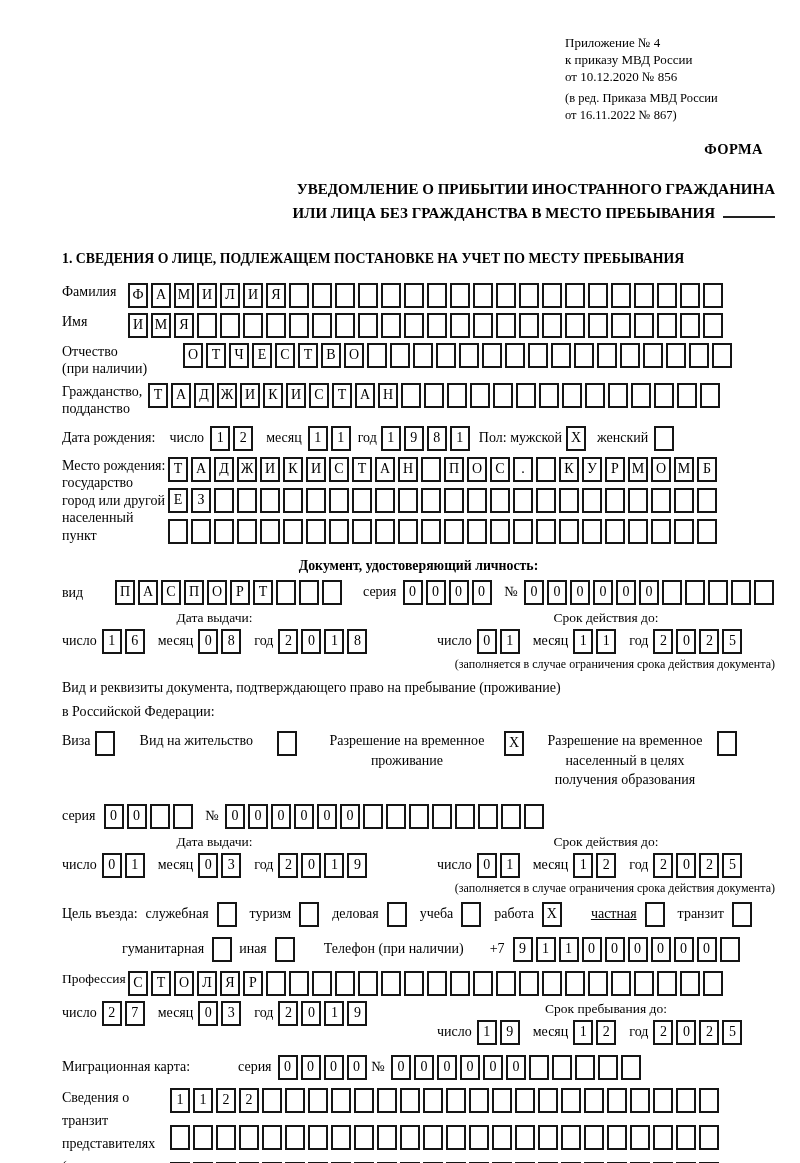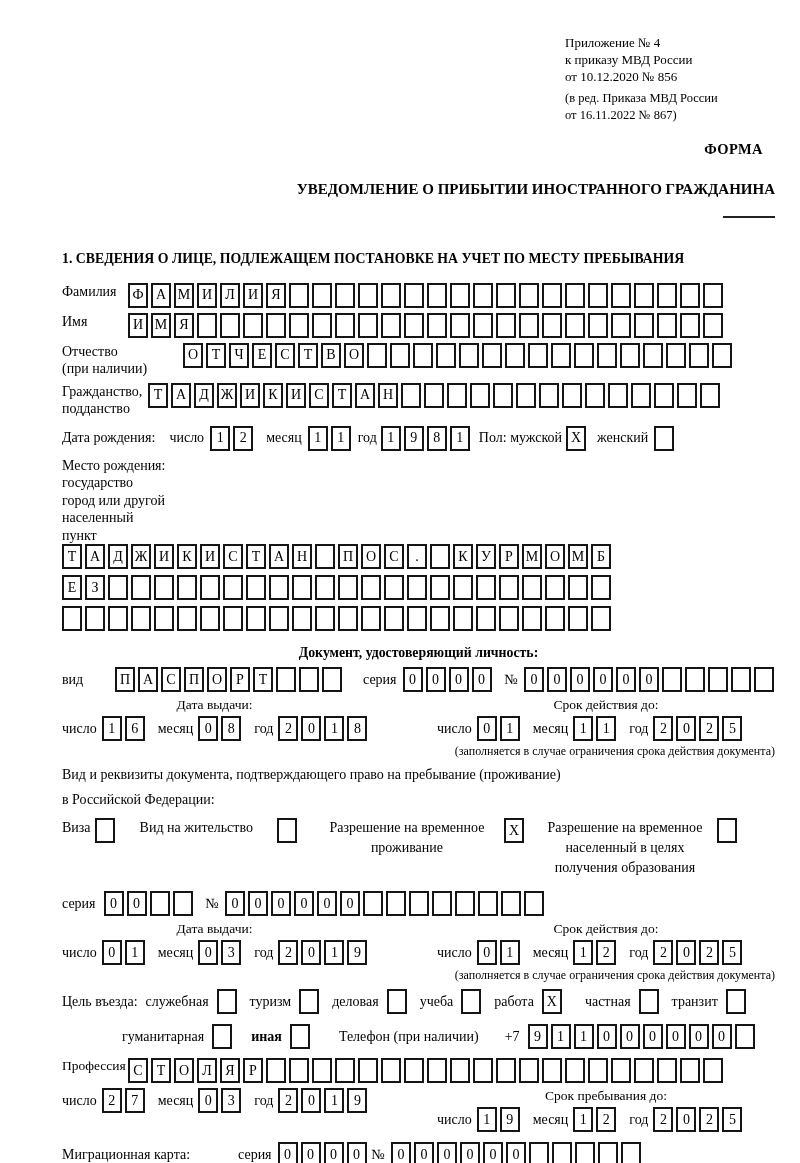--- a/index.html
+++ b/index.html
@@ -57,21 +57,21 @@
   <div>от 10.12.2020 № 856</div>
 </div>
 <div class="hdr-ed">
   <div>(в ред. Приказа МВД России</div>
   <div>от 16.11.2022 № 867)</div>
 </div>
 <div class="forma">ФОРМА</div>
 
 <div class="title">
   <div>УВЕДОМЛЕНИЕ О ПРИБЫТИИ ИНОСТРАННОГО ГРАЖДАНИНА</div>
-  <div><span class="uline"></span></div>
+  <div><span>ИЛИ ЛИЦА БЕЗ ГРАЖДАНСТВА В МЕСТО ПРЕБЫВАНИЯ</span><span class="uline"></span></div>
 </div>
 
 <div class="sec">1. СВЕДЕНИЯ О ЛИЦЕ, ПОДЛЕЖАЩЕМ ПОСТАНОВКЕ НА УЧЕТ ПО МЕСТУ ПРЕБЫВАНИЯ</div>
 
 <div class="frow">
   <span class="flabel w66">Фамилия</span>
   <span class="cells">
       <span class="cell">Ф</span>
       <span class="cell">А</span>
       <span class="cell">М</span>
@@ -222,21 +222,21 @@
   <span class="inlbl" style="margin-left:6px;margin-right:4px;"><span>Пол:</span> <span>мужской</span></span>
   <span class="cells">
       <span class="cell">X</span>
     </span>
   <span class="inlbl" style="margin-left:8px;margin-right:6px;">женский</span>
   <span class="cells">
       <span class="cell"></span>
     </span>
 </div>
 
-<div class="frow" style="margin-top:6px;flex-direction:column;">
+<div class="frow" style="margin-top:6px;">
   <span class="flabel w106">
     <span>Место рождения:</span><br>
     <span>государство</span><br>
     <span>город или другой</span><br>
     <span>населенный пункт</span>
   </span>
   <span class="stack">
     <div class="cells">
         <span class="cell">Т</span>
         <span class="cell">А</span>
@@ -527,36 +527,36 @@
       <span class="cell"></span>
     </span>
   <span class="pl" style="margin-left:10px;">учеба</span>
   <span class="cells">
       <span class="cell"></span>
     </span>
   <span class="pl" style="margin-left:10px;">работа</span>
   <span class="cells">
       <span class="cell">X</span>
     </span>
-  <span class="pl" style="margin-left:20px;">частная</span>
+  <span class="pl" style="margin-left:26px;text-decoration:underline;">частная</span>
   <span class="cells">
       <span class="cell"></span>
     </span>
   <span class="pl" style="margin-left:10px;">транзит</span>
   <span class="cells">
       <span class="cell"></span>
     </span>
 </div>
 
 <div class="prow" style="margin-left:60px;">
   <span class="pl">гуманитарная</span>
   <span class="cells">
       <span class="cell"></span>
     </span>
-  <span class="pl" style="margin-left:16px;font-weight:bold;">иная</span>
+  <span class="pl" style="margin-left:4px;">иная</span>
   <span class="cells">
       <span class="cell"></span>
     </span>
   <span class="pl" style="margin-left:26px;">Телефон (при наличии)</span>
   <span class="pl" style="margin-left:18px;">+7</span>
   <span class="cells">
       <span class="cell">9</span>
       <span class="cell">1</span>
       <span class="cell">1</span>
       <span class="cell">0</span>

